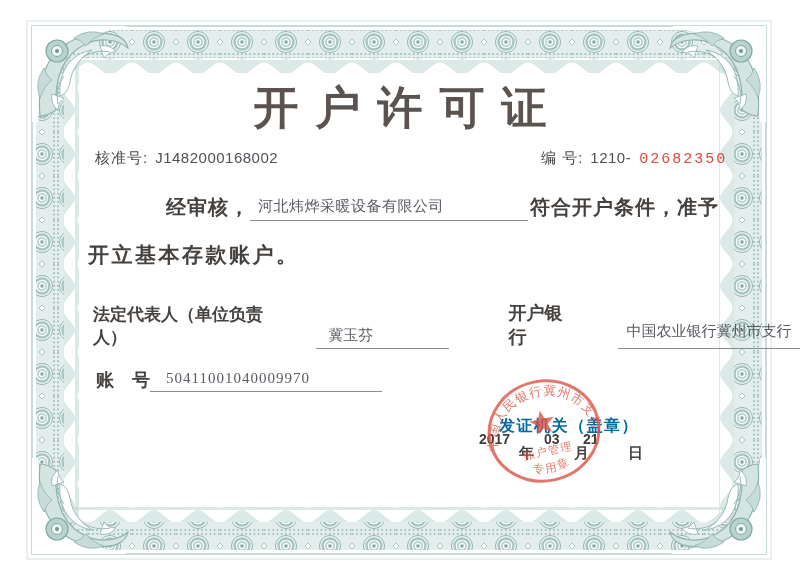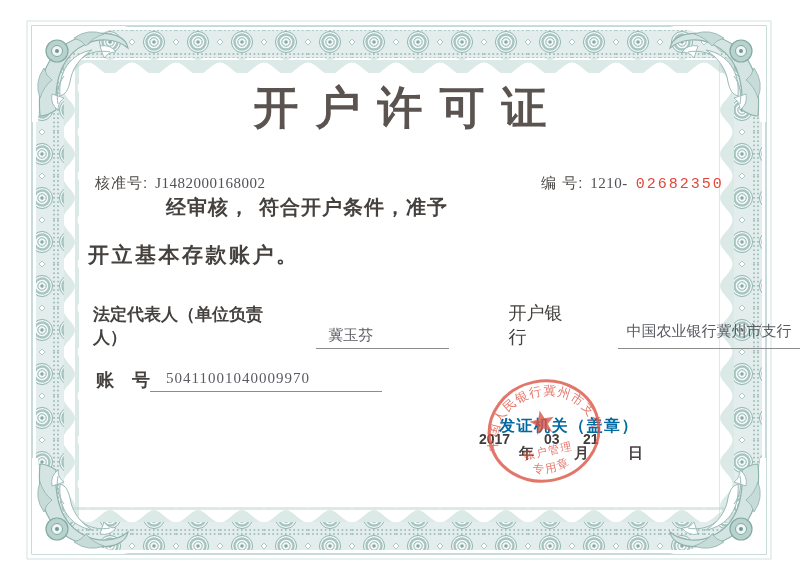--- a/index.html
+++ b/index.html
@@ -10,38 +10,38 @@
   .abs{position:absolute;}
   
   .title{
     left:0;right:0;top:78px;text-align:center;
     font-family:"DejaVu Serif",serif;font-weight:700;font-size:45px;
     letter-spacing:17px;text-indent:17px;color:#5a534f;
   }
   
   .hdr{top:149px;font-size:15px;color:#4b4745;display:flex;align-items:baseline;}
   .hdr .lbl{letter-spacing:1px;text-align:right;}
-  .hdr .val{font-family:Liberation Serif, serif;color:#514f55;margin-left:7px;letter-spacing:0.5px;margin-top:26px;}
+  .hdr .val{font-family:Liberation Sans, sans-serif;color:#514f55;margin-left:7px;letter-spacing:0.5px;}
   .serial-red{color:#e0483a;font-family:Liberation Mono, monospace;margin-left:8px;letter-spacing:2px;}
   
   .blab{color:#45413e;font-weight:600;}
   .line1{left:122px;top:194px;display:flex;align-items:flex-end;}
   .line1 .blab{font-size:20px;letter-spacing:1px;margin-left:44px;}
   .fill{
     border-bottom:1px solid #8d8d8d;font-family:"Liberation Serif",serif;
     font-size:15px;color:#5a5b63;box-sizing:border-box;
   }
   .company-wrap{width:278px;padding:0 0 4px 8px;letter-spacing:0.5px;}
-  .line1 .suffix{margin-left:9px;}
+  .line1 .suffix{margin-left:2px;}
   .line2{left:88px;top:241px;font-size:21px;letter-spacing:2.5px;}
   
   .row3{left:93px;top:301px;display:flex;align-items:flex-end;gap:48px;}
   .row3 .lab1{font-size:17px;}
   .row3 .wrap1{width:152px;padding:0 0 3px 12px;}
-  .row3 .lab2{font-size:18px;font-weight:400;margin-left:12px;}
+  .row3 .lab2{font-size:18px;font-weight:700;margin-left:12px;}
   .row3 .wrap2{width:210px;padding:0 0 7px 8px;}
   .row4{left:96px;top:368px;display:flex;align-items:flex-end;}
   .row4 .lab{font-size:18px;font-weight:700;white-space:pre;}
   .row4 .wrap{width:232px;padding:0 0 4px 16px;letter-spacing:1px;}
   
   .issuer{left:499px;top:416px;font-size:16px;font-weight:600;letter-spacing:1.5px;color:#0369a1;}
   .dnum{top:431px;font-size:14px;color:#3f3c3a;font-weight:600;}
   .dunit{top:444px;font-size:15px;font-weight:600;color:#44403e;}
   .seal{left:468px;top:366px;}
 </style>
@@ -128,20 +128,23 @@
     <span class="val">J1482000168002</span>
   </div>
   <div class="abs hdr" style="left:541px;">
     <span class="lbl">编 号:</span>
     <span class="val">1210-</span>
     <span class="serial-red">02682350</span>
   </div>
 
   <div class="abs line1">
     <span class="blab">经审核，</span>
+    <span class="fill company-wrap">
+      <span>河北炜烨采暖设备有限公司</span>
+    </span>
     <span class="blab suffix" style="font-size:20px;letter-spacing:1px;">符合开户条件，准予</span>
   </div>
 
   <div class="abs line2 blab">开立基本存款账户。</div>
 
   <div class="abs row3">
     <span class="blab lab1">法定代表人（单位负责人）</span>
     <span class="fill wrap1">
       <span>冀玉芬</span>
     </span>

